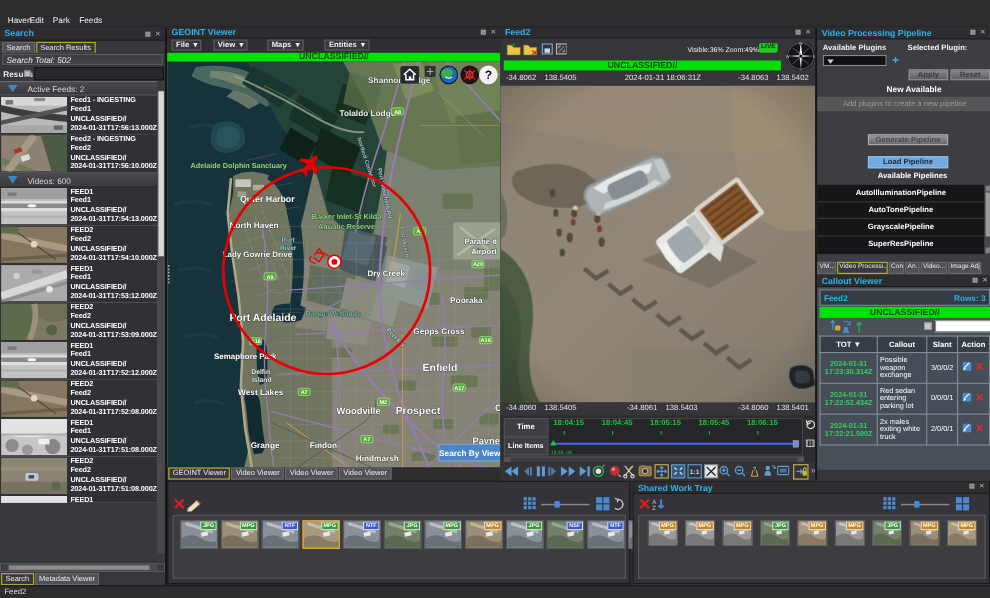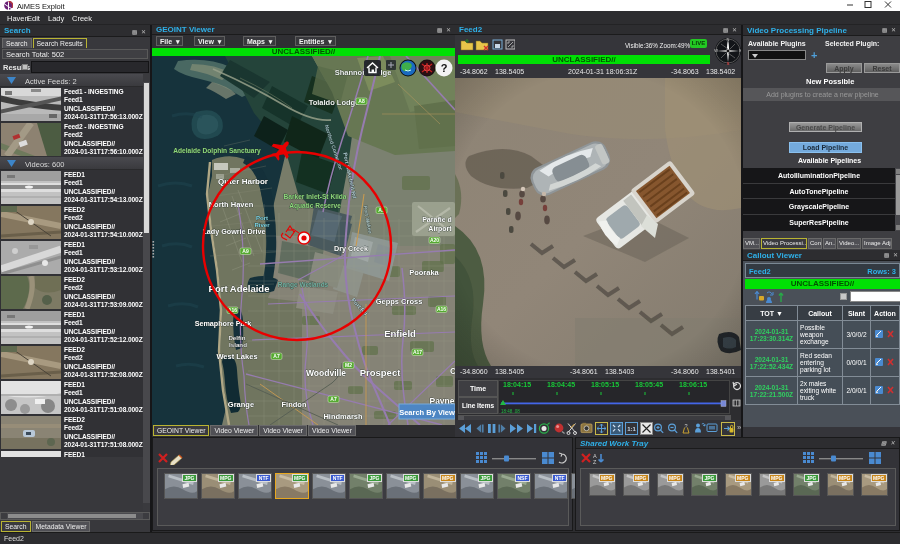--- a/index.html
+++ b/index.html
@@ -10,45 +10,32 @@
 .greenbar{background:#00e004;color:#005400;font-weight:bold;font-size:8px;text-align:center;}
 .tab{display:inline-block;background:#505055;border:1px solid #6a6a6a;color:#ececec;font-size:6.8px;line-height:7px;padding:1px 3px 1px;margin-right:1px;vertical-align:top;white-space:nowrap;overflow:hidden;}
 .tab.sel{background:#3a3a3e;border:1px solid #b9b433;}
 .fent{position:relative;height:35px;background:#313135;}
 .fent .tx{position:absolute;left:64px;top:1px;font-size:6.6px;font-weight:bold;line-height:8.4px;color:#fff;white-space:nowrap;letter-spacing:-0.1px;}
 .sech{position:relative;height:13px;background:linear-gradient(#4a4a4f,#3a3a3e);border-bottom:1px solid #2a2a2c;color:#d8d8d8;font-size:7.5px;}
 .mbtn{position:absolute;top:1px;height:10px;background:#38383c;border:1px solid #5f5f5f;color:#f2f2f2;font-size:7px;font-weight:bold;line-height:9px;padding:0 3px;}
 </style></head><body>
 <div id="app">
 
-<div class="abs" style="left:0;top:0;width:900px;height:11px;background:#fff;">
- <svg class="abs" style="left:4px;top:1px" width="9" height="9" viewBox="0 0 9 9">
-  <circle cx="4.5" cy="4.5" r="4.3" fill="#6a2076"></circle>
-  <path d="M0.5,3 L8,8 M4.5,0.2 L4.5,9" stroke="#fff" stroke-width="1"></path>
-  <path d="M4.5,.4 a4.1,4.1 0 0 1 3.6,6.2" fill="none" stroke="#b03540" stroke-width="1.5"></path>
- </svg>
- <span class="abs" style="left:17px;top:1.5px;font-size:7.5px;color:#111;">AiMES Exploit</span>
- <svg class="abs" style="left:845px;top:0" width="50" height="10" viewBox="0 0 50 10">
-  <path d="M2,5 h6" stroke="#333" stroke-width="1"></path>
-  <rect x="20" y="1.5" width="6" height="6" fill="none" stroke="#333" stroke-width="1"></rect>
-  <path d="M40,1.5 l6,6 M46,1.5 l-6,6" stroke="#333" stroke-width="1"></path>
- </svg>
-</div>
 <div class="abs" style="left:0;top:11px;width:900px;height:14px;background:#2d2d30;border-bottom:1px solid #232325;font-size:7.5px;color:#f0f0f0;">
  <span class="abs" style="left:7px;top:3px;">Haven</span>
       <span class="abs" style="left:27px;top:3px;">Edit</span>
- <span class="abs" style="left:48px;top:3px;">Lady</span>
-      <span class="abs" style="left:72px;top:3px;">Creek</span>
+ <span class="abs" style="left:48px;top:3px;">Park</span>
+      <span class="abs" style="left:72px;top:3px;">Feeds</span>
 </div>
 
 <div class="abs" style="left:0;top:25px;width:152px;height:507px;background:#38383c;border-right:2px solid #161618;">
  <div class="ptitle cyan" style="height:12px;line-height:12px;">Search<span class="pbtns" style="top:1px;">▩ ✕</span></div>
  <div class="abs" style="left:0;top:13px;width:150px;height:10px;overflow:hidden;">
   <span class="tab" style="margin-left:2px;">Search</span><span class="tab sel">Search Results</span></div>
- <div class="abs" style="left:2px;top:24px;width:146px;height:10px;background:#3f3f43;border:1px solid #5a5a5a;font-size:7.5px;color:#efefef;line-height:9px;padding-left:3px;">Search Total: 502</div>
+ <div class="abs" style="left:2px;top:24px;width:146px;height:10px;background:#3f3f43;border:1px solid #5a5a5a;font-size:7.5px;color:#efefef;line-height:9px;padding-left:3px;font-style:italic;">Search Total: 502</div>
  <div class="abs" style="left:0;top:36px;width:150px;height:12px;">
   <b class="abs" style="left:3px;top:2px;font-size:7.5px;">Results</b>
   <span class="abs" style="left:22px;top:3px;width:6px;height:6px;background:#c0c0c0;border:1px solid #808080;"></span>
   <span class="abs" style="left:31px;top:0;width:118px;height:12px;background:#28282c;border:1px solid #141416;"></span>
       </div>
  <div class="abs" style="left:0;top:49px;width:143px;height:383px;background:#a3a3a3;overflow:hidden;">
 <div class="sech">
           <svg class="abs" style="left:7px;top:3px" width="9" height="7">
             <path d="M0,0 h9 l-4.5,7 z" fill="#3d85c8"></path>
           </svg>
@@ -656,21 +643,21 @@
  <div class="ptitle cyan" style="height:11px;line-height:11px;">Video Processing Pipeline<span class="pbtns">▩ ✕</span></div>
  <div class="abs" style="left:0;top:11px;width:159px;height:214px;background:#3e3e42;">
   <b class="abs" style="left:5px;top:4px;font-size:7px;color:#f2f2f2;">Available Plugins</b>
   <b class="abs" style="left:82px;top:4px;font-size:7px;color:#f2f2f2;">Selected Plugin:</b>
   <span class="abs" style="left:5px;top:14px;width:58px;height:10px;background:#111;border:1px solid #888;">
           <span class="abs" style="left:3px;top:3px;width:0;height:0;border-left:3px solid transparent;border-right:3px solid transparent;border-top:4px solid #ccc;"></span>
         </span>
   <b class="abs" style="left:68px;top:13px;font-size:11px;color:#4f9fd8;">+</b>
   <span class="abs" style="left:83px;top:27px;width:36px;height:10px;background:linear-gradient(#8a8a8a,#5f5f5f);border:1px solid #9a9a9a;color:#3c3c3c;font-weight:bold;font-size:7px;text-align:center;line-height:9px;">Apply</span>
   <span class="abs" style="left:121px;top:27px;width:36px;height:10px;background:linear-gradient(#8a8a8a,#5f5f5f);border:1px solid #9a9a9a;color:#3c3c3c;font-weight:bold;font-size:7px;text-align:center;line-height:9px;">Reset</span>
-  <b class="abs" style="left:63px;top:41px;font-size:7.5px;color:#fff;">New Possible</b>
+  <b class="abs" style="left:63px;top:41px;font-size:7.5px;color:#fff;">New Available</b>
   <div class="abs" style="left:0;top:52px;width:159px;height:13px;background:#565659;color:#9a9a9a;font-size:7px;text-align:center;line-height:14px;">Add plugins to create a new pipeline</div>
   <span class="abs" style="left:46px;top:86px;width:73px;height:10px;background:linear-gradient(#9a9a9a,#6a6a6a);border:1px solid #b0b0b0;color:#4a4a4a;font-weight:bold;font-size:7px;text-align:center;line-height:9px;">Generate Pipeline</span>
   <span class="abs" style="left:46px;top:106px;width:73px;height:11px;background:#74aadc;border:1px solid #8ac0ee;color:#1a2a3a;font-weight:bold;font-size:7px;text-align:center;line-height:10px;">Load Pipeline</span>
   <b class="abs" style="left:55px;top:121px;font-size:7px;color:#fff;">Available Pipelines</b>
   <div class="abs" style="left:0;top:132px;width:152px;height:63px;background:#161618;color:#fff;font-size:7px;font-weight:bold;text-align:center;">
    <div style="height:15.5px;line-height:15.5px;border-bottom:1px solid #3a3a3c;">AutoIlluminationPipeline</div>
    <div style="height:15.5px;line-height:15.5px;border-bottom:1px solid #3a3a3c;">AutoTonePipeline</div>
    <div style="height:15.5px;line-height:15.5px;border-bottom:1px solid #3a3a3c;">GrayscalePipeline</div>
    <div style="height:15px;line-height:15px;">SuperResPipeline</div>
         </div>
@@ -868,21 +855,21 @@
               <rect width="36" height="25" fill="#8a9098"></rect>
 <path d="M0,16 q10,-6 20,0 t16,2 v7 h-36 z" fill="#6a7078"></path>
               <path d="M4,2 l28,8" stroke="#b8bec4" stroke-width="3"></path>
 <rect x="20" y="10" width="7" height="4" fill="#e8e8e8" transform="rotate(-12 23 12)"></rect>
             </svg>
 <b class="abs" style="right:0;top:0;background:#3a9a3a;color:#fff;font-size:5px;padding:0 1.5px;line-height:6px;border:0.5px solid #ddd;">JPG</b></span>
         </div>
       </div>
     </div>
 <div class="abs" style="left:575px;top:437px;width:325px;height:94px;background:#333338;border:1px solid #19191a;">
- <div class="ptitle cyan" style="height:11px;line-height:11px;font-style:italic;">Shared Work Tray<span class="pbtns">▩ ✕</span></div>
+ <div class="ptitle cyan" style="height:11px;line-height:11px;">Shared Work Tray<span class="pbtns">▩ ✕</span></div>
  <svg class="abs" style="left:4px;top:14px" width="30" height="13" viewBox="0 0 30 13">
   <path d="M2,2 l8,8 m0,-8 l-8,8" stroke="#d02020" stroke-width="2.2"></path>
         <text x="13" y="6" font-size="5.5" fill="#ccc">A</text>
         <text x="13" y="12" font-size="5.5" fill="#ccc">Z</text>
         <path d="M21,2 v8 m0,0 l-2.4,-2.6 m2.4,2.6 l2.4,-2.6" stroke="#4a8ad0" stroke-width="1.6" fill="none"></path>
       </svg>
       <svg class="abs" style="left:225px;top:13px" width="96" height="15" viewBox="0 0 96 15">
   <g fill="#4a8ad0">
           <rect x="2" y="1" width="3" height="3"></rect>
           <rect x="6" y="1" width="3" height="3"></rect>

